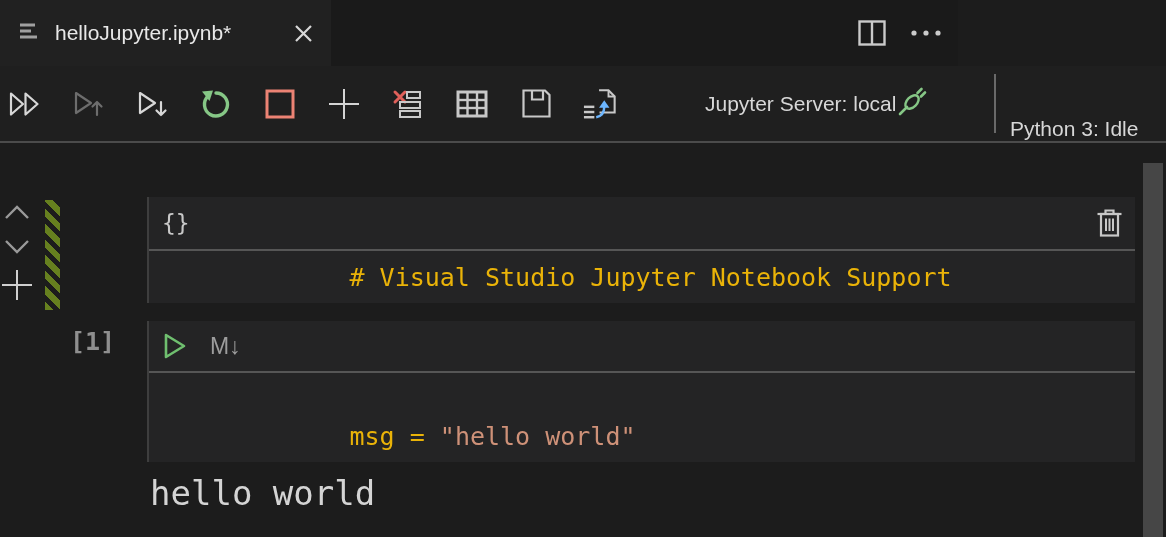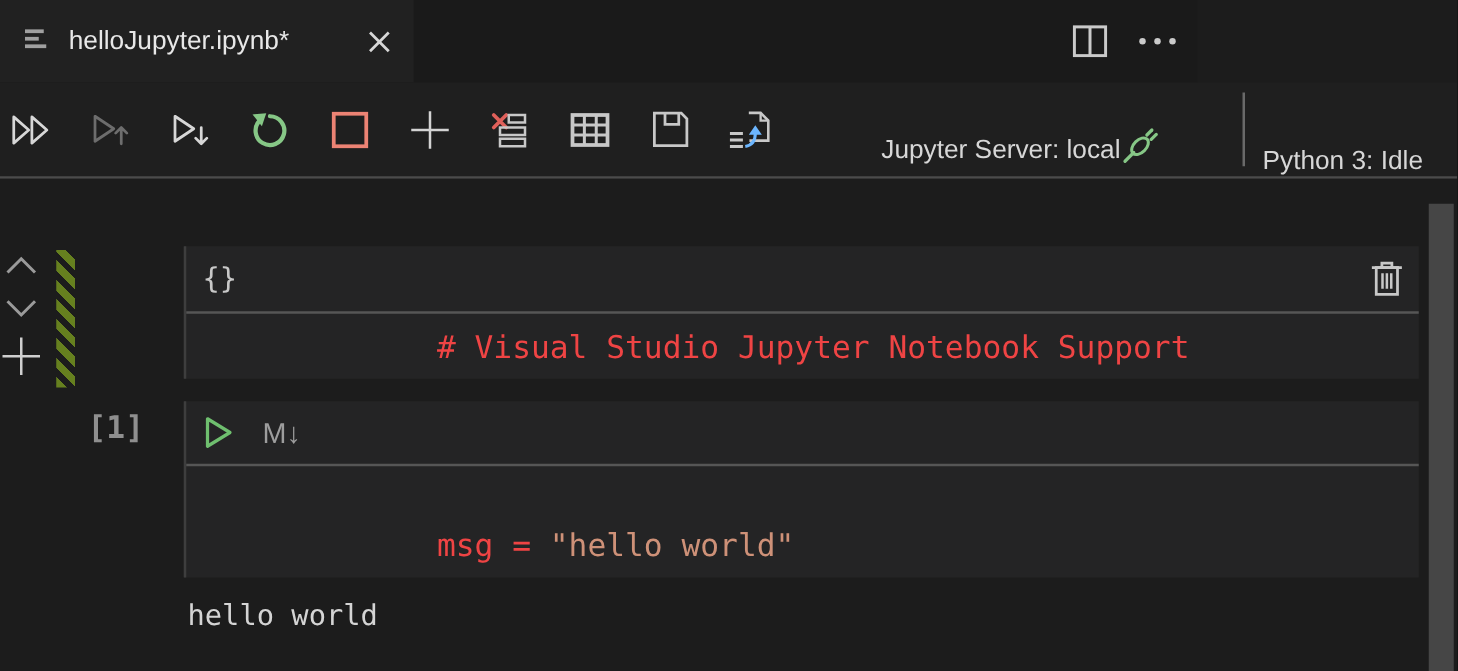--- a/index.html
+++ b/index.html
@@ -15,21 +15,21 @@
     display:flex; align-items:center; padding-left:19px;
   }
   .tab-title { font-size:21px; color:#e8e8e8; margin-left:14px; white-space:nowrap; }
   .tab-close { margin-left:auto; margin-right:16px; display:flex; align-items:center; cursor:pointer; }
   .tabbar-actions { position:absolute; right:14px; top:0; height:66px; display:flex; align-items:center; gap:24px; }
   .icon-btn { display:flex; align-items:center; justify-content:center; cursor:pointer; }
   
   .toolbar { position:absolute; left:0; top:66px; width:1166px; height:75px; background:#1f1f1f; }
   .toolbar-left { position:absolute; left:7px; top:0; height:75px; display:flex; align-items:center; gap:30px; }
   .tb-btn { width:34px; height:34px; display:flex; align-items:center; justify-content:center; cursor:pointer; }
-  .server-block { position:absolute; left:705px; top:16px; height:75px; display:flex; align-items:center; cursor:pointer; }
+  .server-block { position:absolute; left:705px; top:0; height:75px; display:flex; align-items:center; cursor:pointer; }
   .server-label, .kernel-label { font-size:21px; color:#d7d7d7; white-space:nowrap; }
   .vdivider { position:absolute; left:994px; top:8px; height:59px; width:2px; background:#696969; }
   .kernel-block { position:absolute; left:1010px; top:0; height:75px; display:flex; align-items:flex-end; cursor:pointer; }
   .toolbar-sep { position:absolute; left:0; top:141px; width:1166px; height:2px; background:#4b4b4b; }
   
   .notebook { position:absolute; left:0; top:143px; width:1166px; height:394px; background:#1c1c1c; }
   .gutter-btn { position:absolute; display:flex; align-items:center; justify-content:center; cursor:pointer; }
   .modified-stripe {
     position:absolute; left:45px; top:57px; width:15px; height:110px;
     background:repeating-linear-gradient(45deg,#66801f 0 6px,#1c1c1c 6px 11px);
@@ -46,28 +46,28 @@
   .cell2 { top:178px; height:141px; }
   .cell-header { position:relative; display:flex; align-items:center; }
   .cell1 .cell-header { height:52px; padding-left:13px; }
   .cell2 .cell-header { height:50px; padding-left:13px; }
   .lang-indicator { font-family:"DejaVu Sans Mono", monospace; font-size:23px; color:#c8c8c8; }
   .cell-sep { height:2px; background:#565656; }
   .code-area { font-family:"DejaVu Sans Mono", monospace; font-size:25px; color:#d4d4d4; }
   .cell1 .code-area { height:52px; display:flex; align-items:center; padding-left:50px; }
   .cell2 .code-area { padding:5px 0 0 50px; }
   .code-line { line-height:39px; white-space:pre; }
-  .tok-default { color:#ef4444; }
+  .tok-default { color:#eab308; }
   .tok-string { color:#ce9178; }
   .trash-btn { position:absolute; right:10px; top:10px; width:32px; height:32px; display:flex; align-items:center; justify-content:center; cursor:pointer; }
   .md-toggle { font-size:23px; color:#9d9d9d; margin-left:23px; cursor:pointer; }
   .run-cell { margin-left:1px; cursor:pointer; display:flex; align-items:center; }
   .cell-output {
     position:absolute; left:150px; top:331px; font-family:"DejaVu Sans Mono", monospace;
-    font-size:23px; color:#d4d4d4; line-height:38px; white-space:pre;
+    font-size:34px; color:#d4d4d4; line-height:38px; white-space:pre;
   }
   .scrollbar { position:absolute; left:1143px; top:20px; width:20px; height:374px; background:#464646; cursor:pointer; }
 </style>
 </head>
 <body>
 
 <div id="app">
 
   <div class="tabbar">
     <div class="tab">

